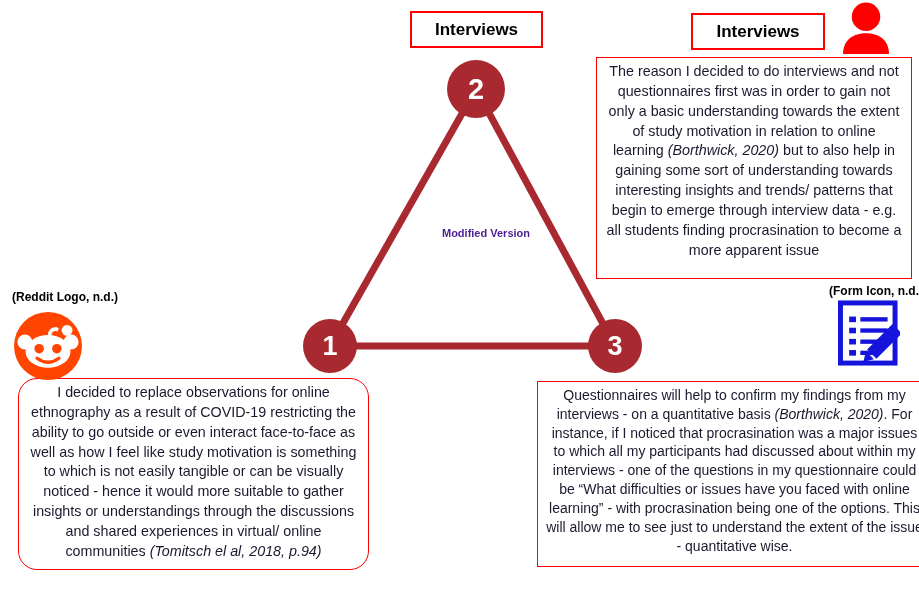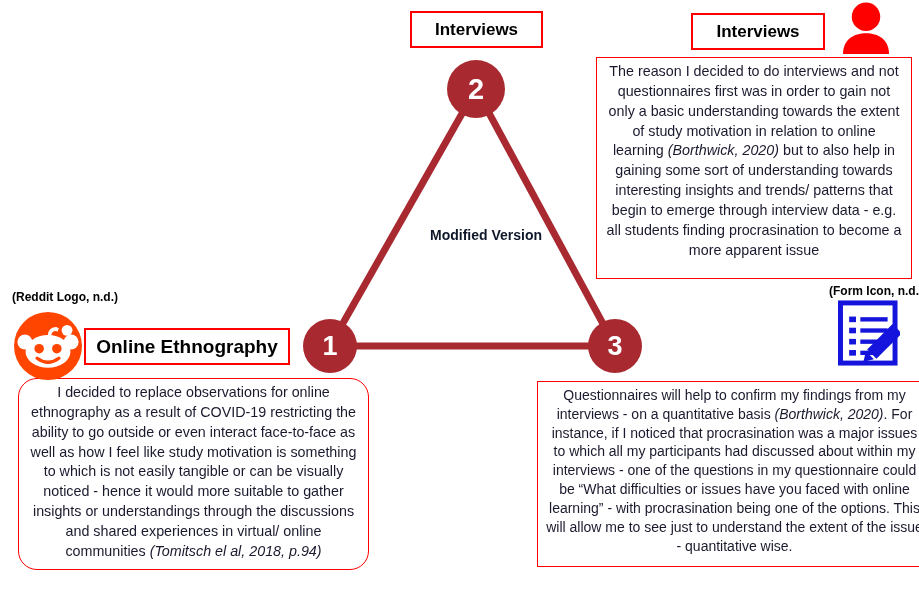--- a/index.html
+++ b/index.html
@@ -64,23 +64,23 @@
   #label-online-ethno     { left: 84px;  top: 328px; width: 206px; height: 37px; font-size: 19px; }
   #label-questionnaires   { left: 654px; top: 328px; width: 186px; height: 37px; font-size: 19px; }
 
   
   #center-caption {
     position: absolute;
     left: 406px;
     top: 227px;
     width: 160px;
     text-align: center;
-    font-size: 14px;
-    font-weight: bold;
-    color: #0f172a;
+    font-size: 11px;
+    font-weight: bold;
+    color: #4c1d95;
     font-family: "Liberation Sans", sans-serif;
   }
 
   
   .note-box {
     position: absolute;
     border: 1.5px solid #FF0000;
     background: #ffffff;
     box-sizing: border-box;
     color: #1a1a2e;
@@ -139,21 +139,20 @@
   <div class="node" id="node-3">
     <span>3</span>
   </div>
 
   <div id="center-caption">Modified Version</div>
 
   <div class="label-box" id="label-interviews-top">Interviews</div>
 
   <div class="label-box" id="label-interviews-right">Interviews</div>
 
-  <div class="label-box" id="label-online-ethno">Online Ethnography</div>
 
 
   <div class="note-box" id="note-interviews">
     <span>The reason I decided to do interviews and not questionnaires first was in order to gain not only a basic understanding towards the extent of study motivation in relation to online learning </span><em>(Borthwick, 2020)</em><span> but to also help in gaining some sort of understanding towards interesting insights and trends/ patterns that begin to emerge through interview data - e.g. all students finding procrasination to become a more apparent issue</span>
   </div>
 
   <div class="note-box" id="note-ethnography">
     <span>I decided to replace observations for online ethnography as a result of COVID-19 restricting the ability to go outside or even interact face-to-face as well as how I feel like study motivation is something to which is not easily tangible or can be visually noticed - hence it would more suitable to gather insights or understandings through the discussions and shared experiences in virtual/ online communities </span><em>(Tomitsch el al, 2018, p.94)</em>
   </div>
 

